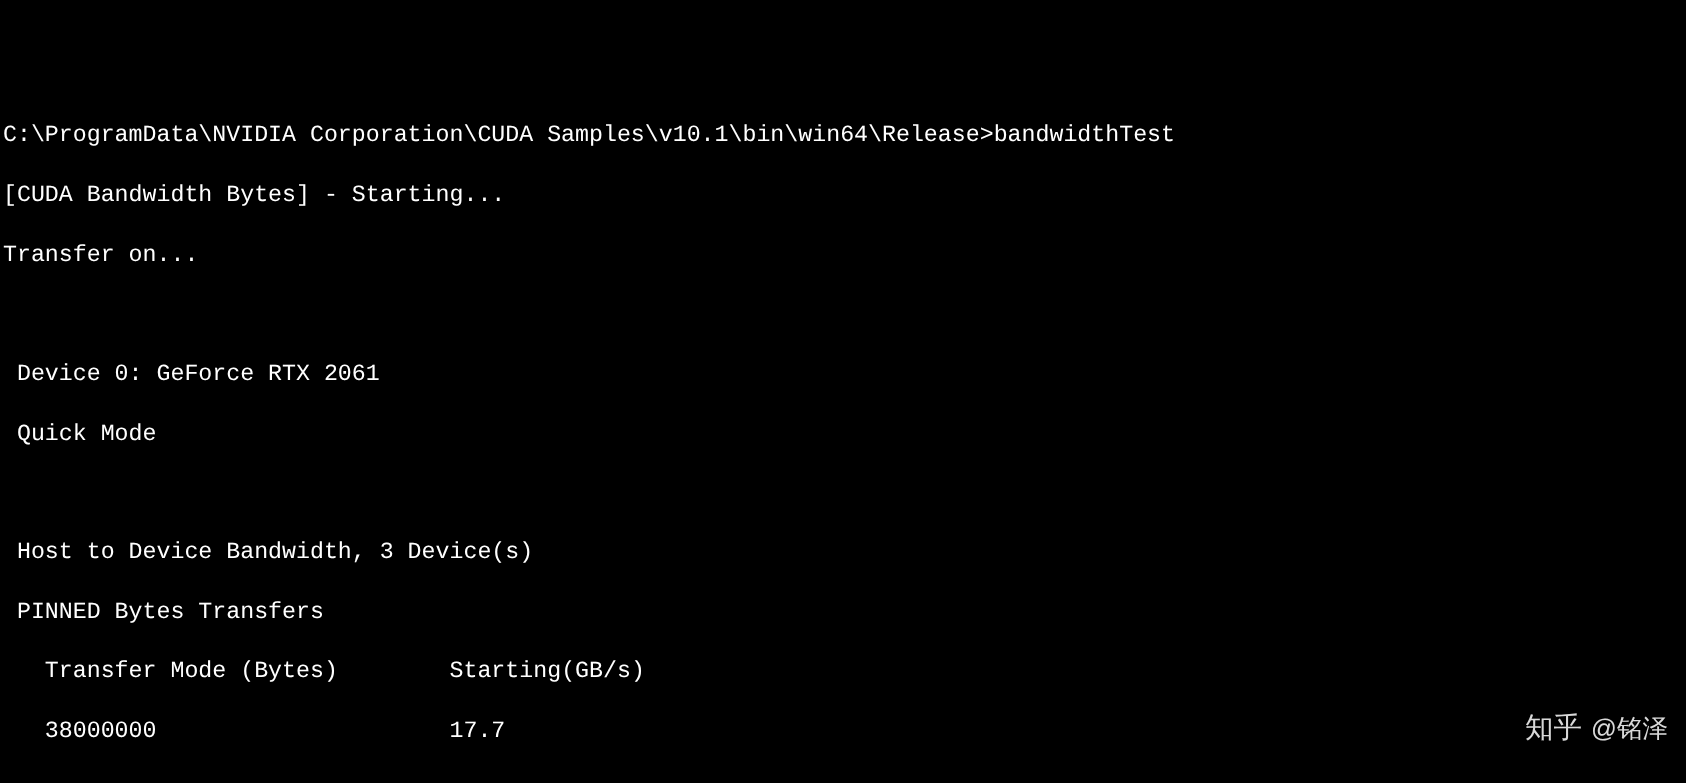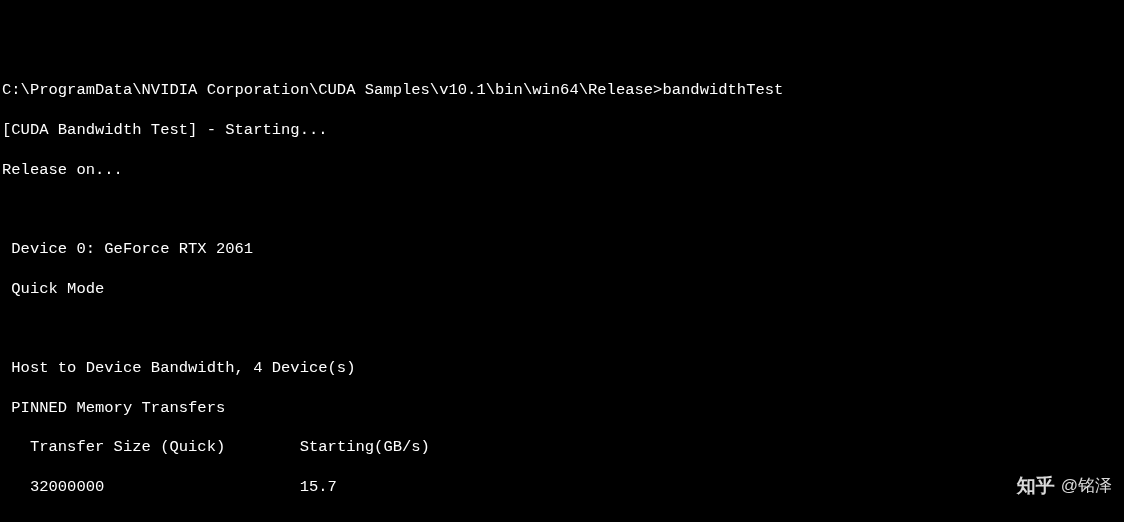--- a/index.html
+++ b/index.html
@@ -23,40 +23,40 @@
       bottom: 24px;
       color: #fff;
       opacity: 0.85;
       font-family: sans-serif;
       font-size: 17px;
       display: flex;
       align-items: center;
       gap: 6px;
     }
     .watermark-icon {
-      font-weight: bold;
+      font-weight: normal;
       font-size: 19px;
     }
   </style>
 </head>
 <body>
 
 
 
 <span class="line"><span>C:\ProgramData\NVIDIA Corporation\CUDA Samples\v10.1\bin\win64\Release&gt;</span><span>bandwidthTest</span></span>
-<span class="line">[CUDA Bandwidth Test] - Starting...</span>
-<span class="line">Release on...</span>
+<span class="line">[CUDA Bandwidth Bytes] - Starting...</span>
+<span class="line">Transfer on...</span>
 <span class="line"> </span>
 <span class="line"> Device 0: GeForce RTX 2061</span>
 <span class="line"> Quick Mode</span>
 <span class="line"> </span>
-<span class="line"> Host to Device Bandwidth, 4 Device(s)</span>
-<span class="line"> PINNED Memory Transfers</span>
-<span class="line"><span>   Transfer Size (Quick)</span>        <span>Starting(GB/s)</span></span>
-<span class="line"><span>   32000000</span>                     <span>15.7</span></span>
+<span class="line"> Host to Device Bandwidth, 3 Device(s)</span>
+<span class="line"> PINNED Bytes Transfers</span>
+<span class="line"><span>   Transfer Mode (Bytes)</span>        <span>Starting(GB/s)</span></span>
+<span class="line"><span>   38000000</span>                     <span>17.7</span></span>
 <span class="line"> </span>
 
 
 
 
 
 
 
 
 

